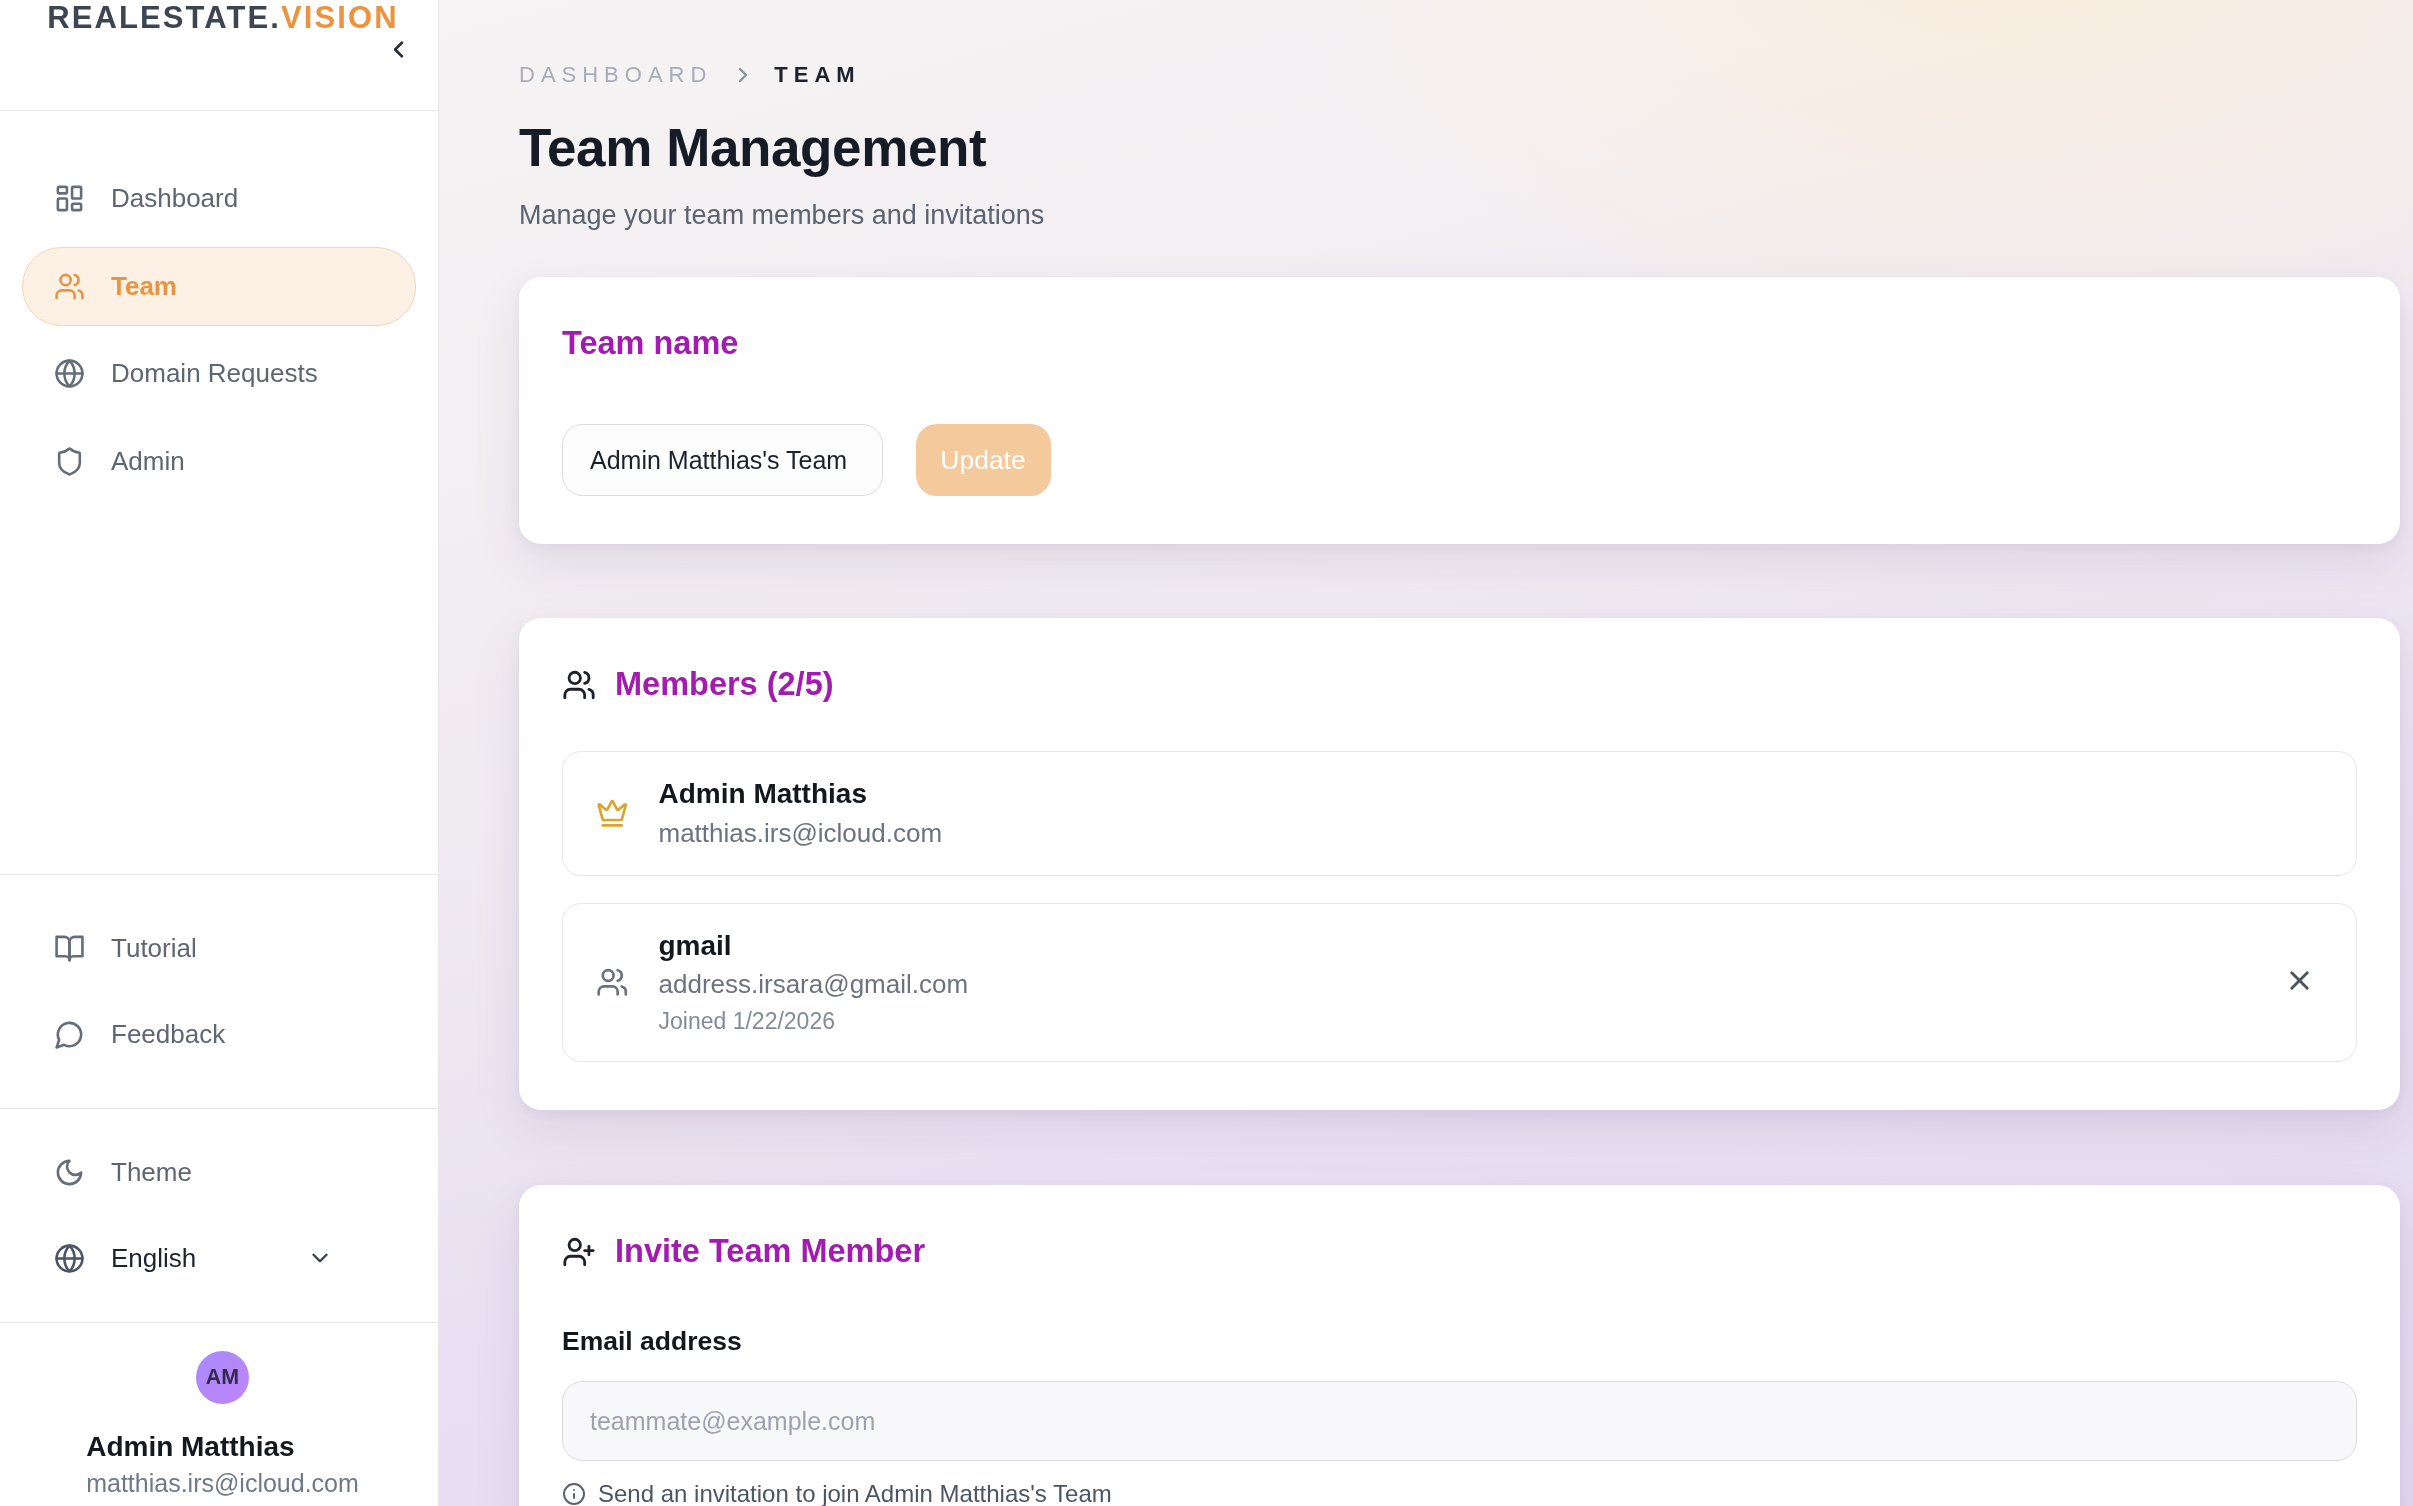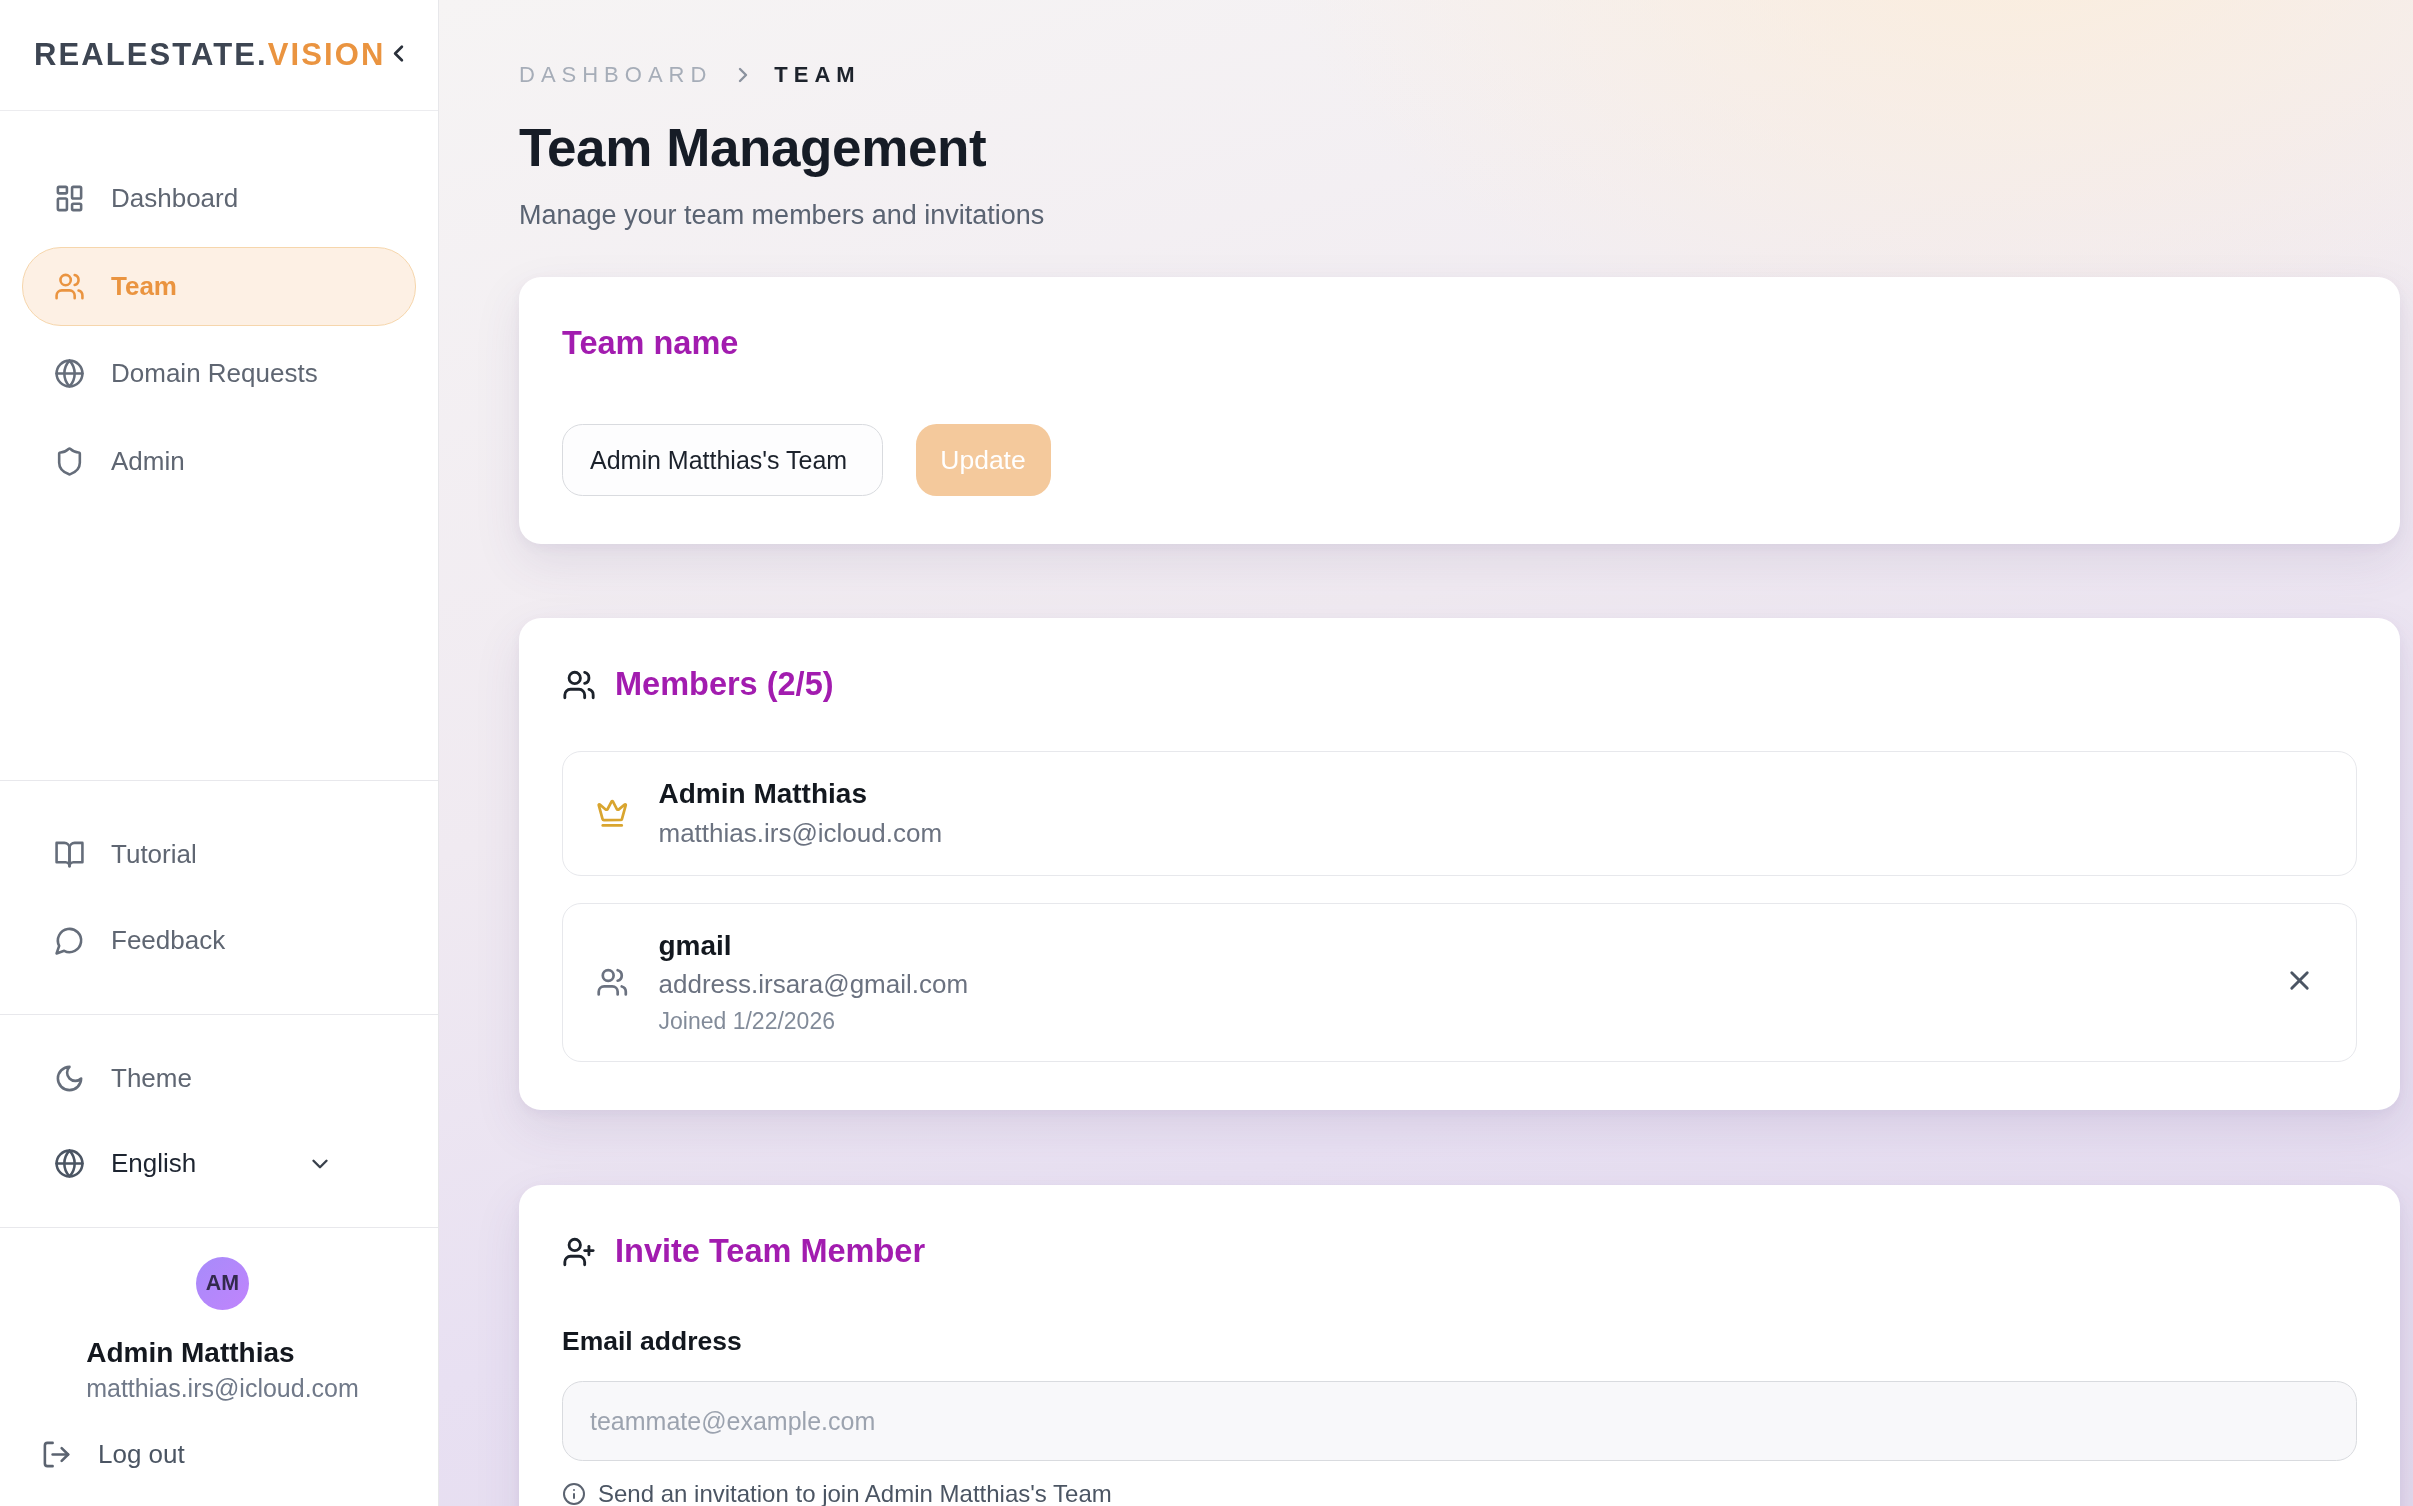--- a/index.html
+++ b/index.html
@@ -16,20 +16,21 @@
     width:439px; min-width:439px; height:100%;
     background:#ffffff;
     border-right:0.9px solid #e7e7ea;
     display:flex; flex-direction:column;
   }
   .logo-row {
     height:111px; min-height:111px;
     display:flex; align-items:center;
     padding:0 26px 0 34px;
     border-bottom:0.9px solid #ececef;
+    flex-direction:column;
   }
   .logo-text { font-size:31px; letter-spacing:2.1px; font-weight:600; white-space:nowrap; }
   .logo-a { color:#3d4552; }
   .logo-b { color:#ea9440; font-weight:700; }
   .collapse-btn {
     margin-left:auto; background:none; border:none; cursor:pointer;
     color:#2a303a; display:flex; align-items:center; justify-content:center;
   }
   .nav { padding:48px 0 0 0; display:flex; flex-direction:column; gap:8.5px; }
   .nav-item {
@@ -263,30 +264,20 @@
     <div class="user-row">
       <div class="avatar">
         <span>AM</span>
       </div>
       <div class="user-meta">
         <span class="user-name">Admin Matthias</span>
         <span class="user-email">matthias.irs@icloud.com</span>
       </div>
     </div>
 
-    <div class="logout-row">
-      <span class="ic">
-        <svg width="31" height="31" viewBox="0 0 24 24" fill="none" stroke="currentColor" stroke-width="2" stroke-linecap="round" stroke-linejoin="round">
-            <path d="M9 21H5a2 2 0 0 1-2-2V5a2 2 0 0 1 2-2h4"></path>
-            <polyline points="16 17 21 12 16 7"></polyline>
-            <line x1="21" y1="12" x2="9" y2="12"></line>
-          </svg>
-      </span>
-      <span class="nav-label">Log out</span>
-    </div>
 
   </aside>
 
   <main class="main">
 
     <div class="breadcrumb">
       <span class="crumb">DASHBOARD</span>
       <span class="crumb-sep">
         <svg width="24" height="24" viewBox="0 0 24 24" fill="none" stroke="currentColor" stroke-width="2.4" stroke-linecap="round" stroke-linejoin="round">
             <path d="m9 18 6-6-6-6"></path>

